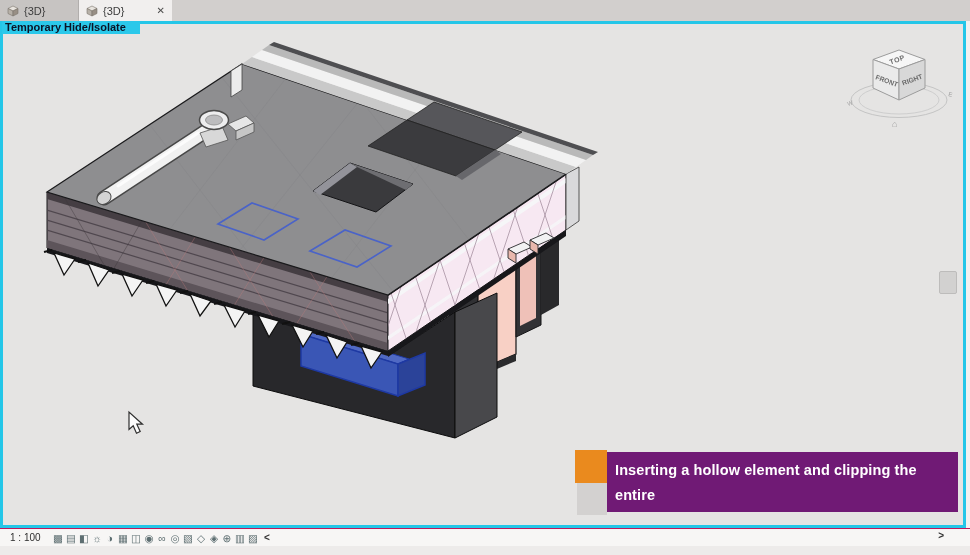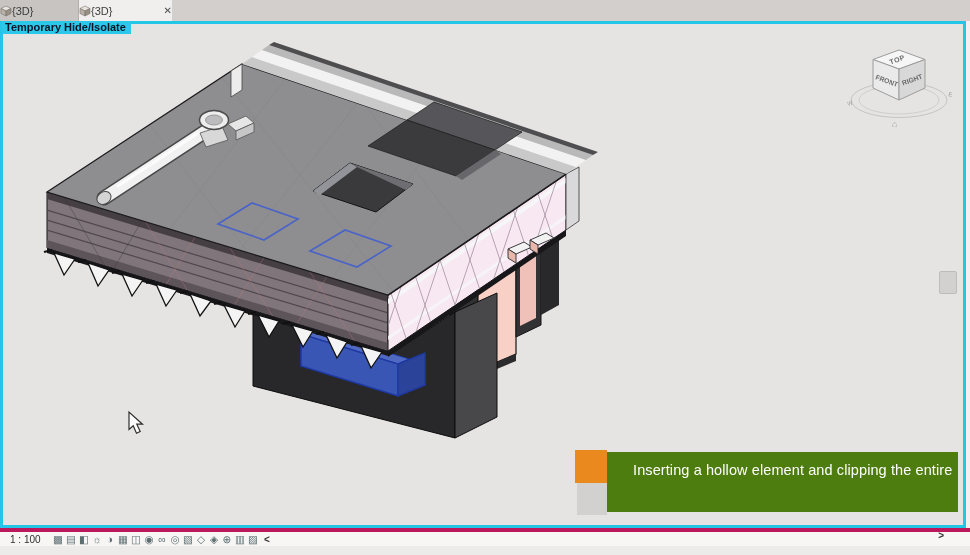--- a/index.html
+++ b/index.html
@@ -1,48 +1,48 @@
 <!DOCTYPE html>
 <html><head>
 <meta charset="utf-8">
 <style>
   html,body{margin:0;padding:0;background:#c9c7c5;font-family:"Liberation Sans",sans-serif;}
   #stage{position:relative;width:970px;height:555px;overflow:hidden;background:#e5e4e3;}
 
   
   .tabbar{position:absolute;left:0;top:0;width:970px;height:21px;background:#d2cfcd;}
-  .tab{position:absolute;top:0;height:21px;display:flex;align-items:center;gap:0;
-       padding:0 0;font-size:11px;color:#3c3c3c;box-sizing:border-box;cursor:default;}
+  .tab{position:absolute;top:0;height:21px;display:flex;align-items:center;gap:5px;
+       padding:0 7px;font-size:11px;color:#3c3c3c;box-sizing:border-box;cursor:default;}
   .tab-inactive{left:0;width:79px;background:#c7c4c2;border-right:1px solid #b1aeac;}
   .tab-active{left:79px;width:93px;background:#f1efee;}
   .tab-close{margin-left:auto;font-size:10px;color:#4d4d4d;line-height:10px;}
 
   
   .viewport{position:absolute;left:0;top:21px;width:966px;height:507px;box-sizing:border-box;
             border:3px solid #24c6e8;background:#e5e4e3;}
   .right-sliver{position:absolute;left:966px;top:21px;width:4px;height:507px;background:#f2f1f0;}
   #model{position:absolute;left:0;top:0;width:970px;height:555px;pointer-events:none;}
 
   .hideiso{position:absolute;left:2px;top:21px;background:#2bc8ea;color:#0a1426;
-           font-size:11px;font-weight:bold;padding:0 5px 1px 3px;white-space:nowrap;}
+           font-size:11px;font-weight:bold;padding:0 14px 1px 3px;white-space:nowrap;}
 
   .viewcube{position:absolute;left:842px;top:36px;width:124px;height:96px;}
   .navhandle{position:absolute;left:939px;top:271px;width:16px;height:21px;background:#d2d1d0;
              border:1px solid #bdbcbb;border-radius:2px;}
 
   
   .cap-accent{position:absolute;left:575px;top:450px;width:32px;height:33px;background:#ea8a1e;}
   .cap-gray{position:absolute;left:577px;top:483px;width:30px;height:32px;background:#d3d1d0;}
-  .cap-box{position:absolute;left:607px;top:452px;width:351px;height:60px;background:#4d7c0f;
-           color:#ffffff;font-size:14.5px;font-weight:normal;line-height:25px;
-           padding:6px 0 0 26px;box-sizing:border-box;letter-spacing:.1px;}
+  .cap-box{position:absolute;left:607px;top:452px;width:351px;height:60px;background:#701a75;
+           color:#ffffff;font-size:14.5px;font-weight:bold;line-height:25px;
+           padding:6px 0 0 8px;box-sizing:border-box;letter-spacing:.1px;}
 
   
   .controlbar{position:absolute;left:0;top:528px;width:970px;height:18px;background:#f7f6f5;
-              display:flex;align-items:center;border-top:4px solid #be185d;box-sizing:border-box;}
+              display:flex;align-items:center;border-top:1px solid #be185d;box-sizing:border-box;}
   .scale{margin-left:10px;font-size:10px;color:#2f2f2f;min-width:38px;}
   .vcb-icons{display:flex;gap:1px;margin-left:4px;}
   .vcb-icon{width:12px;text-align:center;font-size:10.5px;color:#5d6e71;cursor:default;}
   .collapse{margin-left:5px;font-size:10px;font-weight:bold;color:#333;}
   .navright{position:absolute;right:26px;top:530px;font-size:10px;font-weight:bold;color:#333;}
   .bottomstrip{position:absolute;left:0;top:546px;width:970px;height:9px;background:#edebea;}
 
   
   .outl{stroke:#141416;stroke-width:1;}
   .rib{stroke:#111;stroke-width:1.3;}

